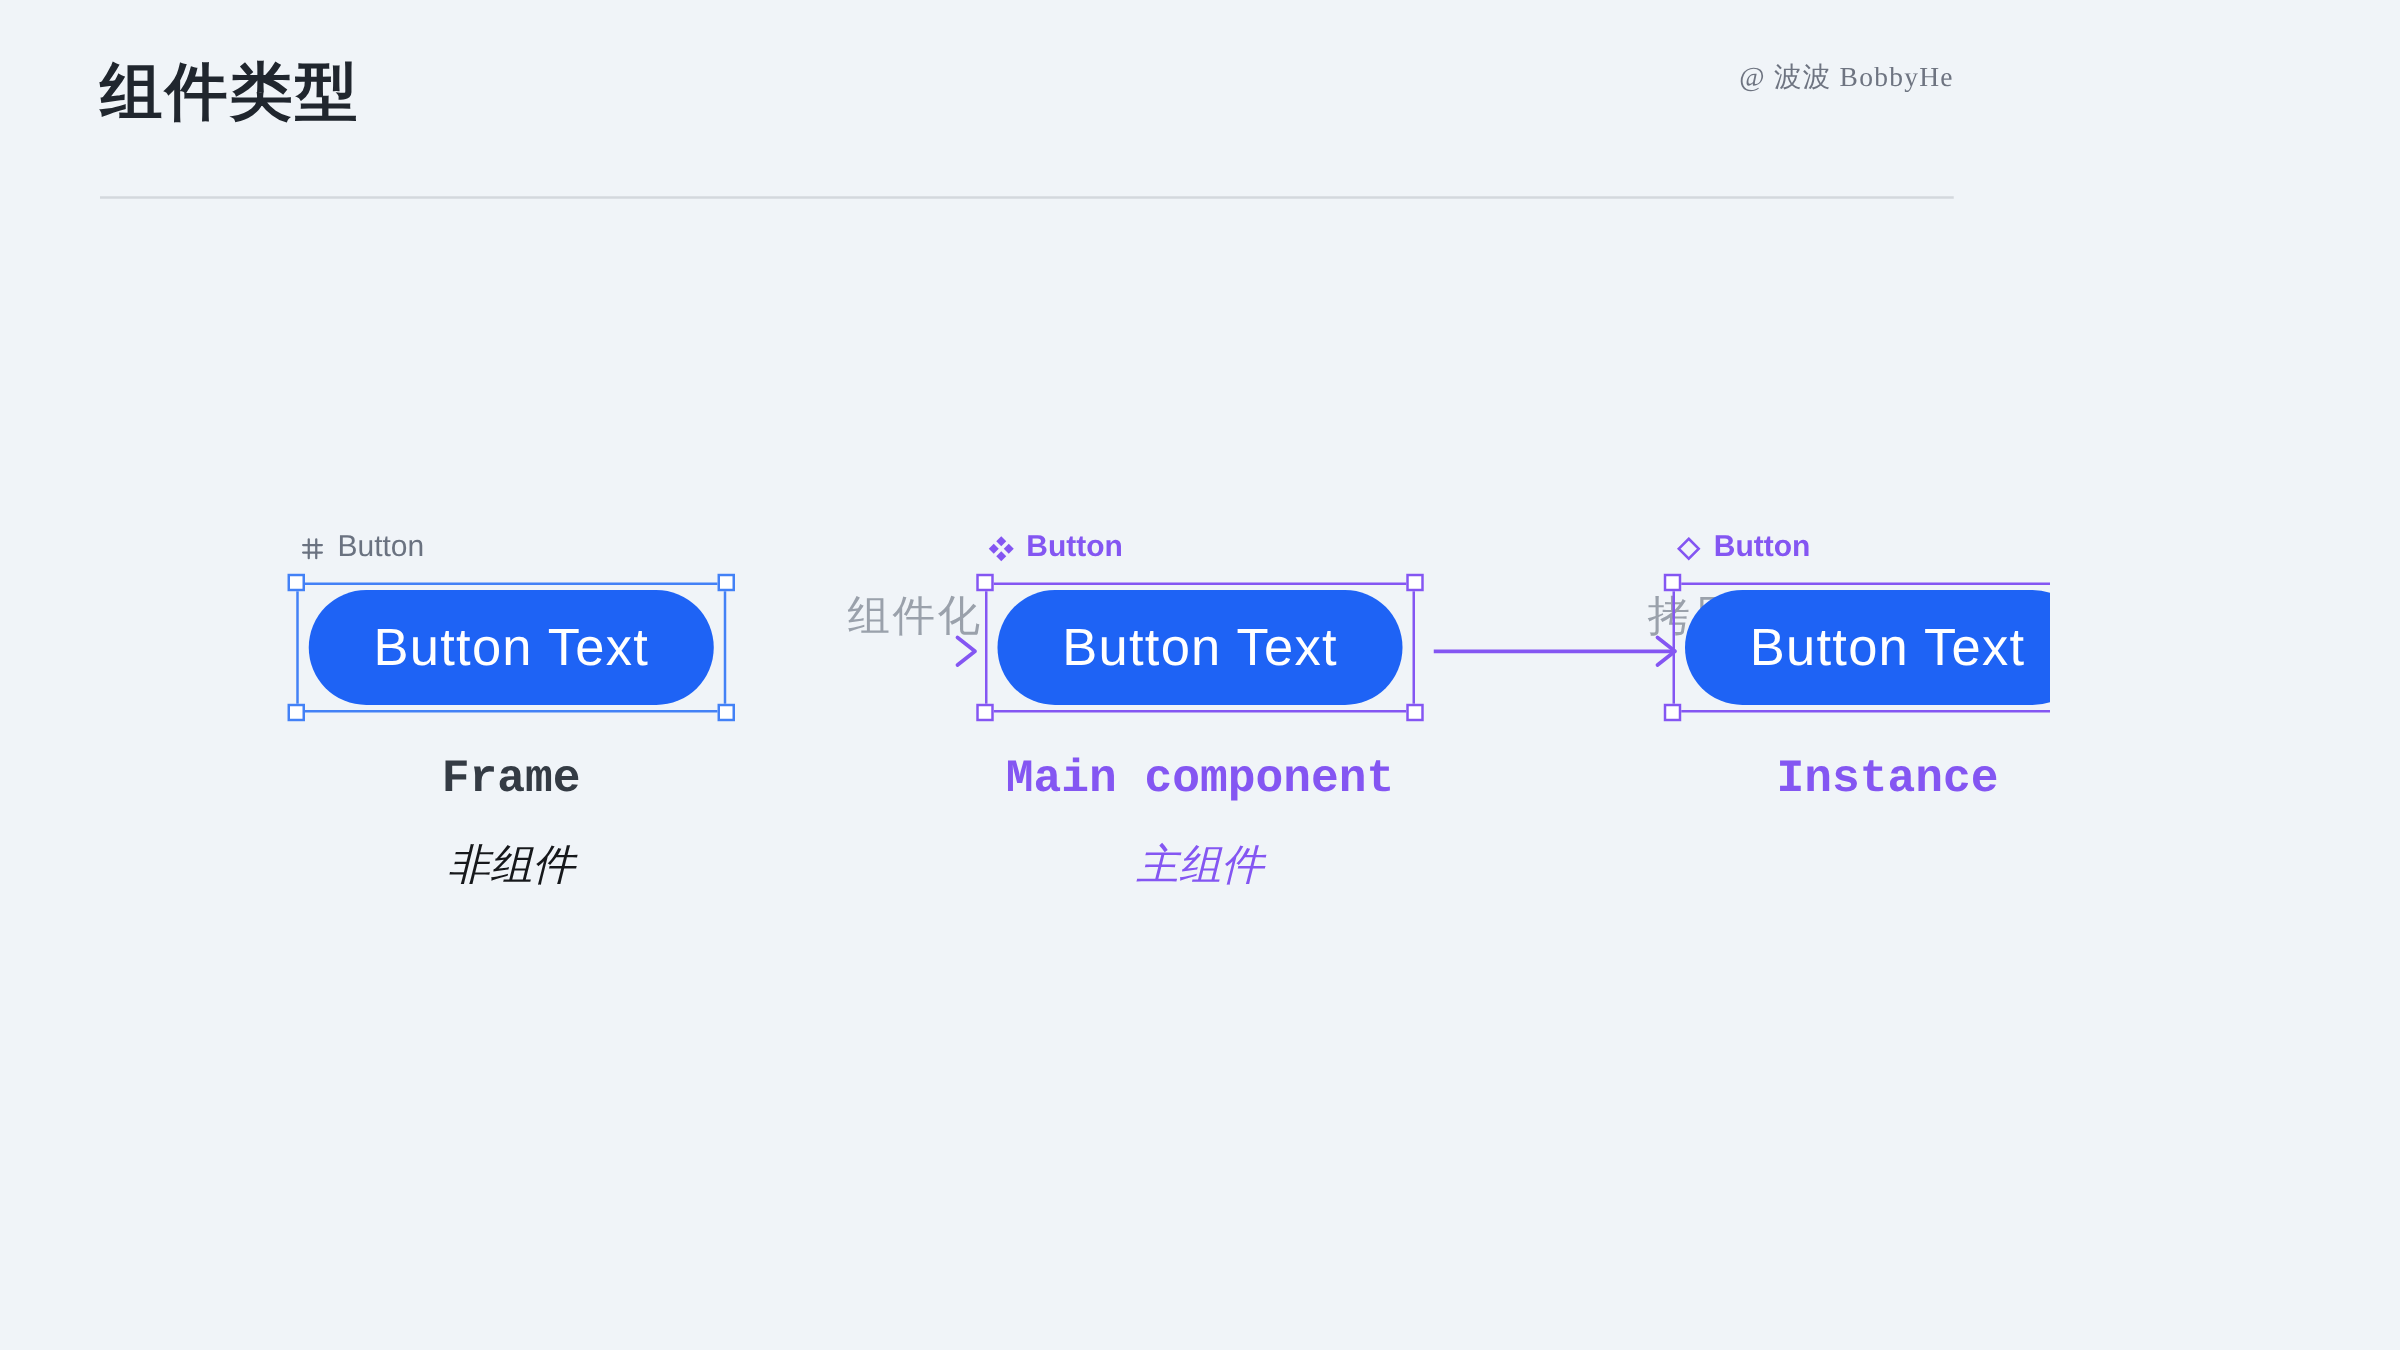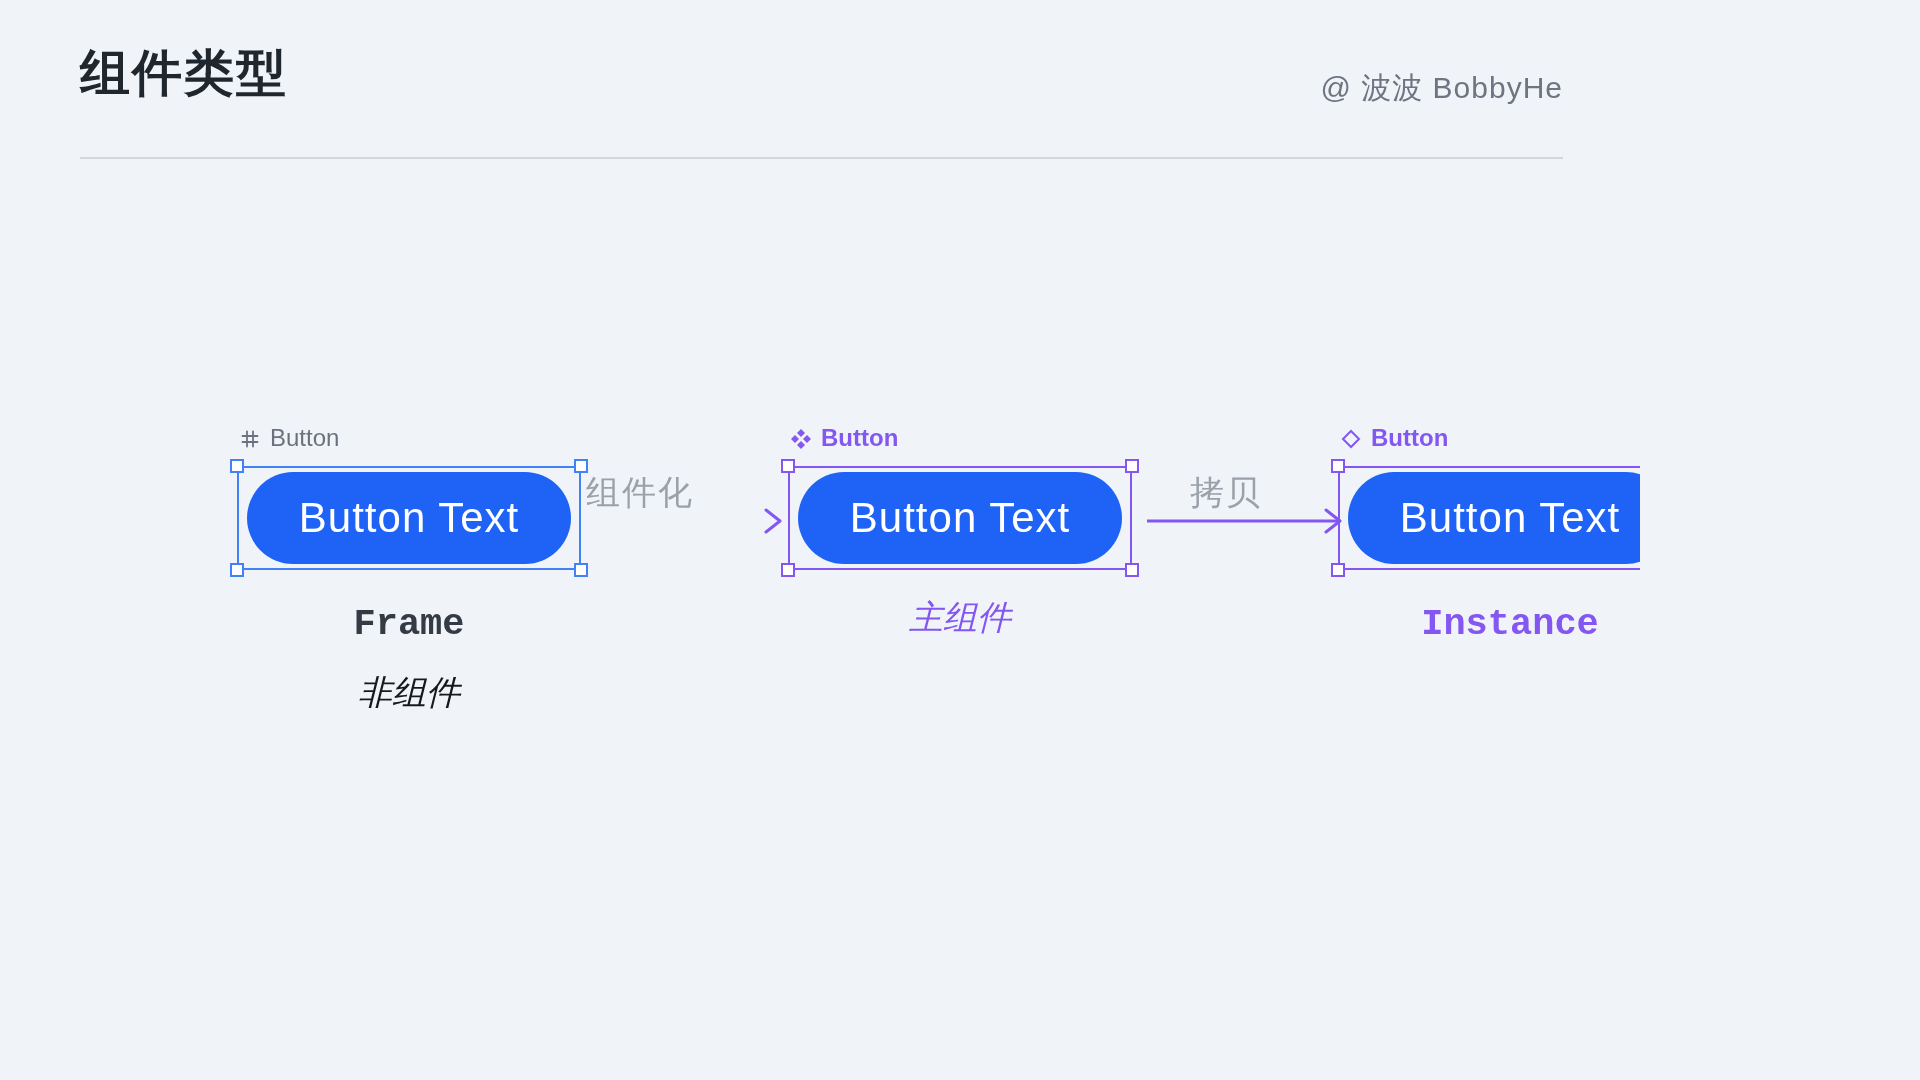--- a/index.html
+++ b/index.html
@@ -23,22 +23,22 @@
     background:var(--background);
   }
   .canvas{position:relative;width:1640px;height:1080px;background:var(--background);overflow:hidden;}
 
   
   .page-title{
     position:absolute;left:80px;top:40px;
     font-size:50px;font-weight:700;color:var(--title-color);letter-spacing:2px;
   }
   .attribution{
-    position:absolute;right:77px;top:68px;
-    font-size:30px;font-weight:500;color:var(--attribution-color);letter-spacing:1px;
+    position:absolute;right:77px;top:47px;
+    font-size:22px;font-weight:500;color:var(--attribution-color);letter-spacing:1px;font-family:Liberation Serif, serif;
   }
   .divider{
     position:absolute;left:80px;right:77px;top:157px;height:2px;
     background:var(--divider-color);
   }
 
   
   .group{position:absolute;top:420px;width:344px;}
   .group-1{left:237px;}
   .group-2{left:788px;}
@@ -85,21 +85,21 @@
   .group-2 .caption-primary,.group-3 .caption-primary{color:var(--component-accent);}
 
   .caption-secondary{
     margin-top:27px;text-align:center;font-size:34px;font-weight:400;line-height:40px;font-style:italic;
   }
   .group-1 .caption-secondary{color:var(--caption-black);}
   .group-2 .caption-secondary,.group-3 .caption-secondary{color:var(--component-accent);}
 
   
   .arrow-label{
-    position:absolute;top:470px;width:200px;text-align:left;
+    position:absolute;top:470px;width:200px;text-align:right;
     font-size:34px;color:var(--arrow-label-color);letter-spacing:2px;
   }
   .arrow-label-1{left:586px;}
   .arrow-label-2{left:1190px;}
   .arrow-svg{position:absolute;top:506px;width:206px;height:30px;}
   .arrow-svg-1{left:586px;}
   .arrow-svg-2{left:1146px;}
 </style>
 </head>
 <body>
@@ -161,20 +161,21 @@
       </span>
       <span class="layer-name">Button</span>
     </div>
     <div class="selection">
       <span class="handle tl"></span>
       <span class="handle tr"></span>
       <span class="handle bl"></span>
       <span class="handle br"></span>
       <div class="pill">Button Text</div>
     </div>
+    <div class="caption-primary">Main component</div>
     <div class="caption-secondary">主组件</div>
   </div>
 
   <div class="arrow-label arrow-label-2">拷贝</div>
   <svg class="arrow-svg arrow-svg-2" viewBox="0 0 206 30">
     <line x1="1" y1="15" x2="192" y2="15" stroke="#8456f2" stroke-width="3"></line>
     <polyline points="180,4 194,15 180,26" fill="none" stroke="#8456f2" stroke-width="3" stroke-linecap="round" stroke-linejoin="round"></polyline>
   </svg>
 
   <div class="group group-3">

